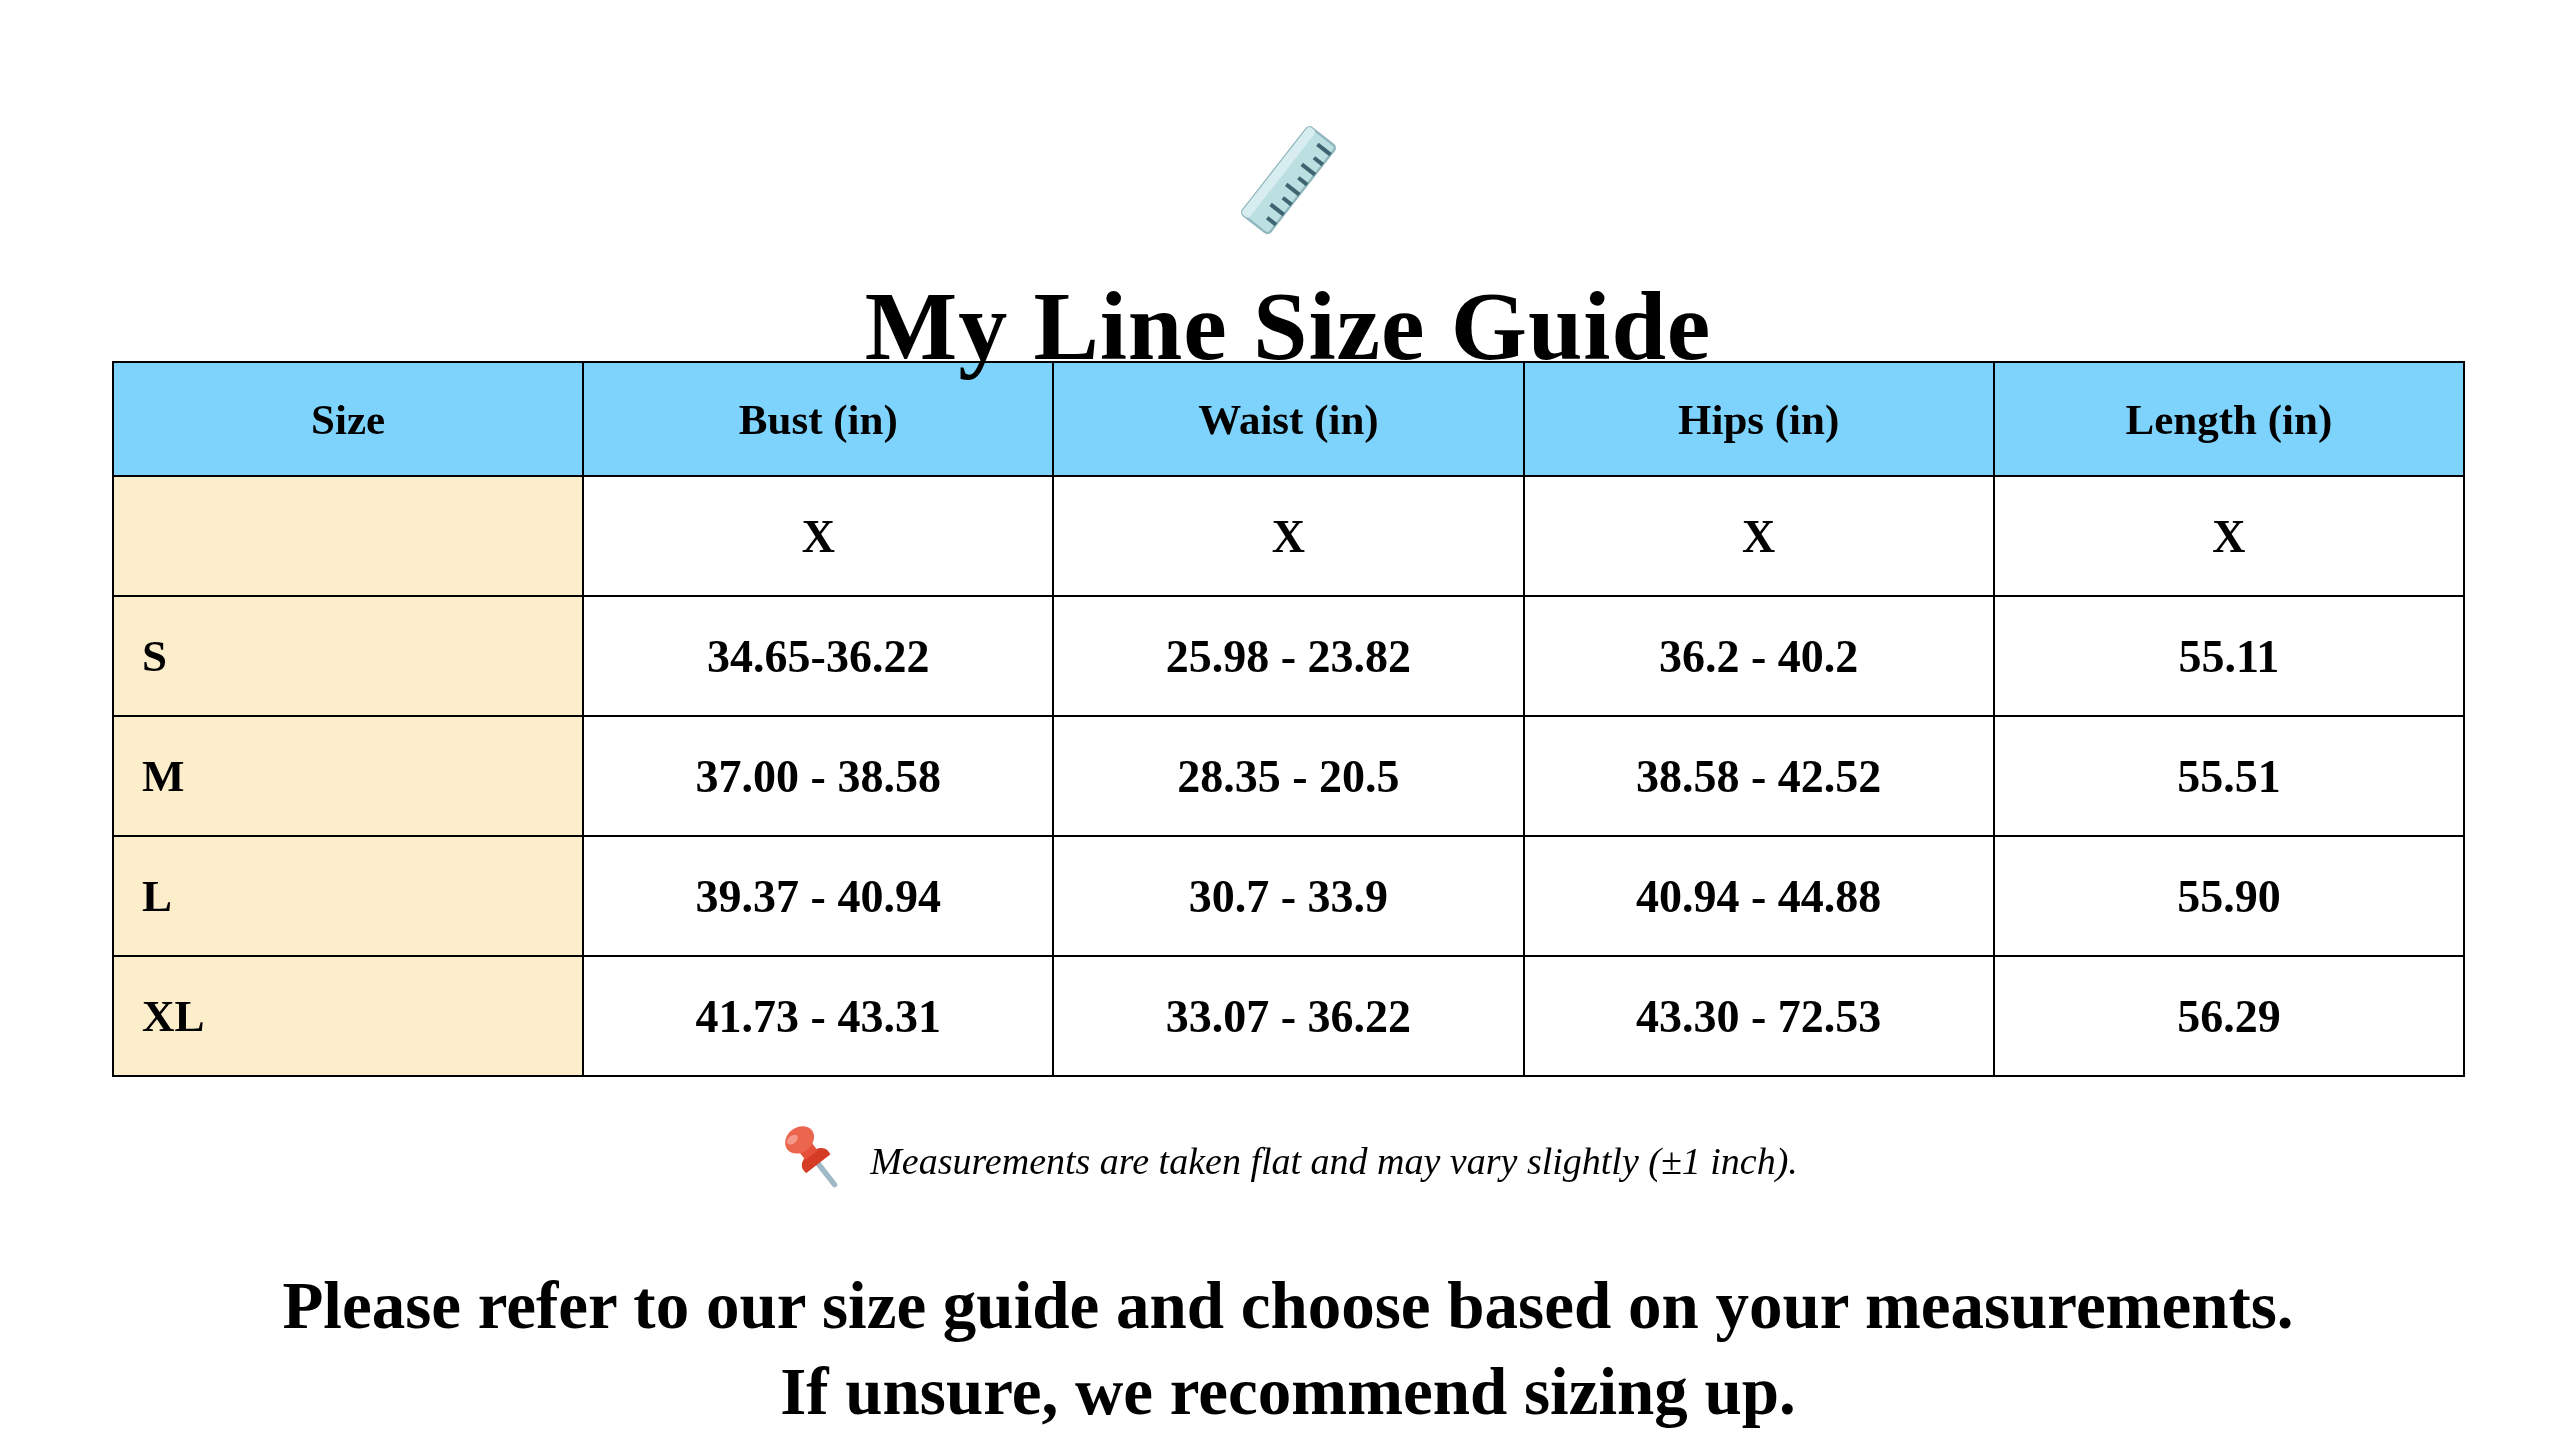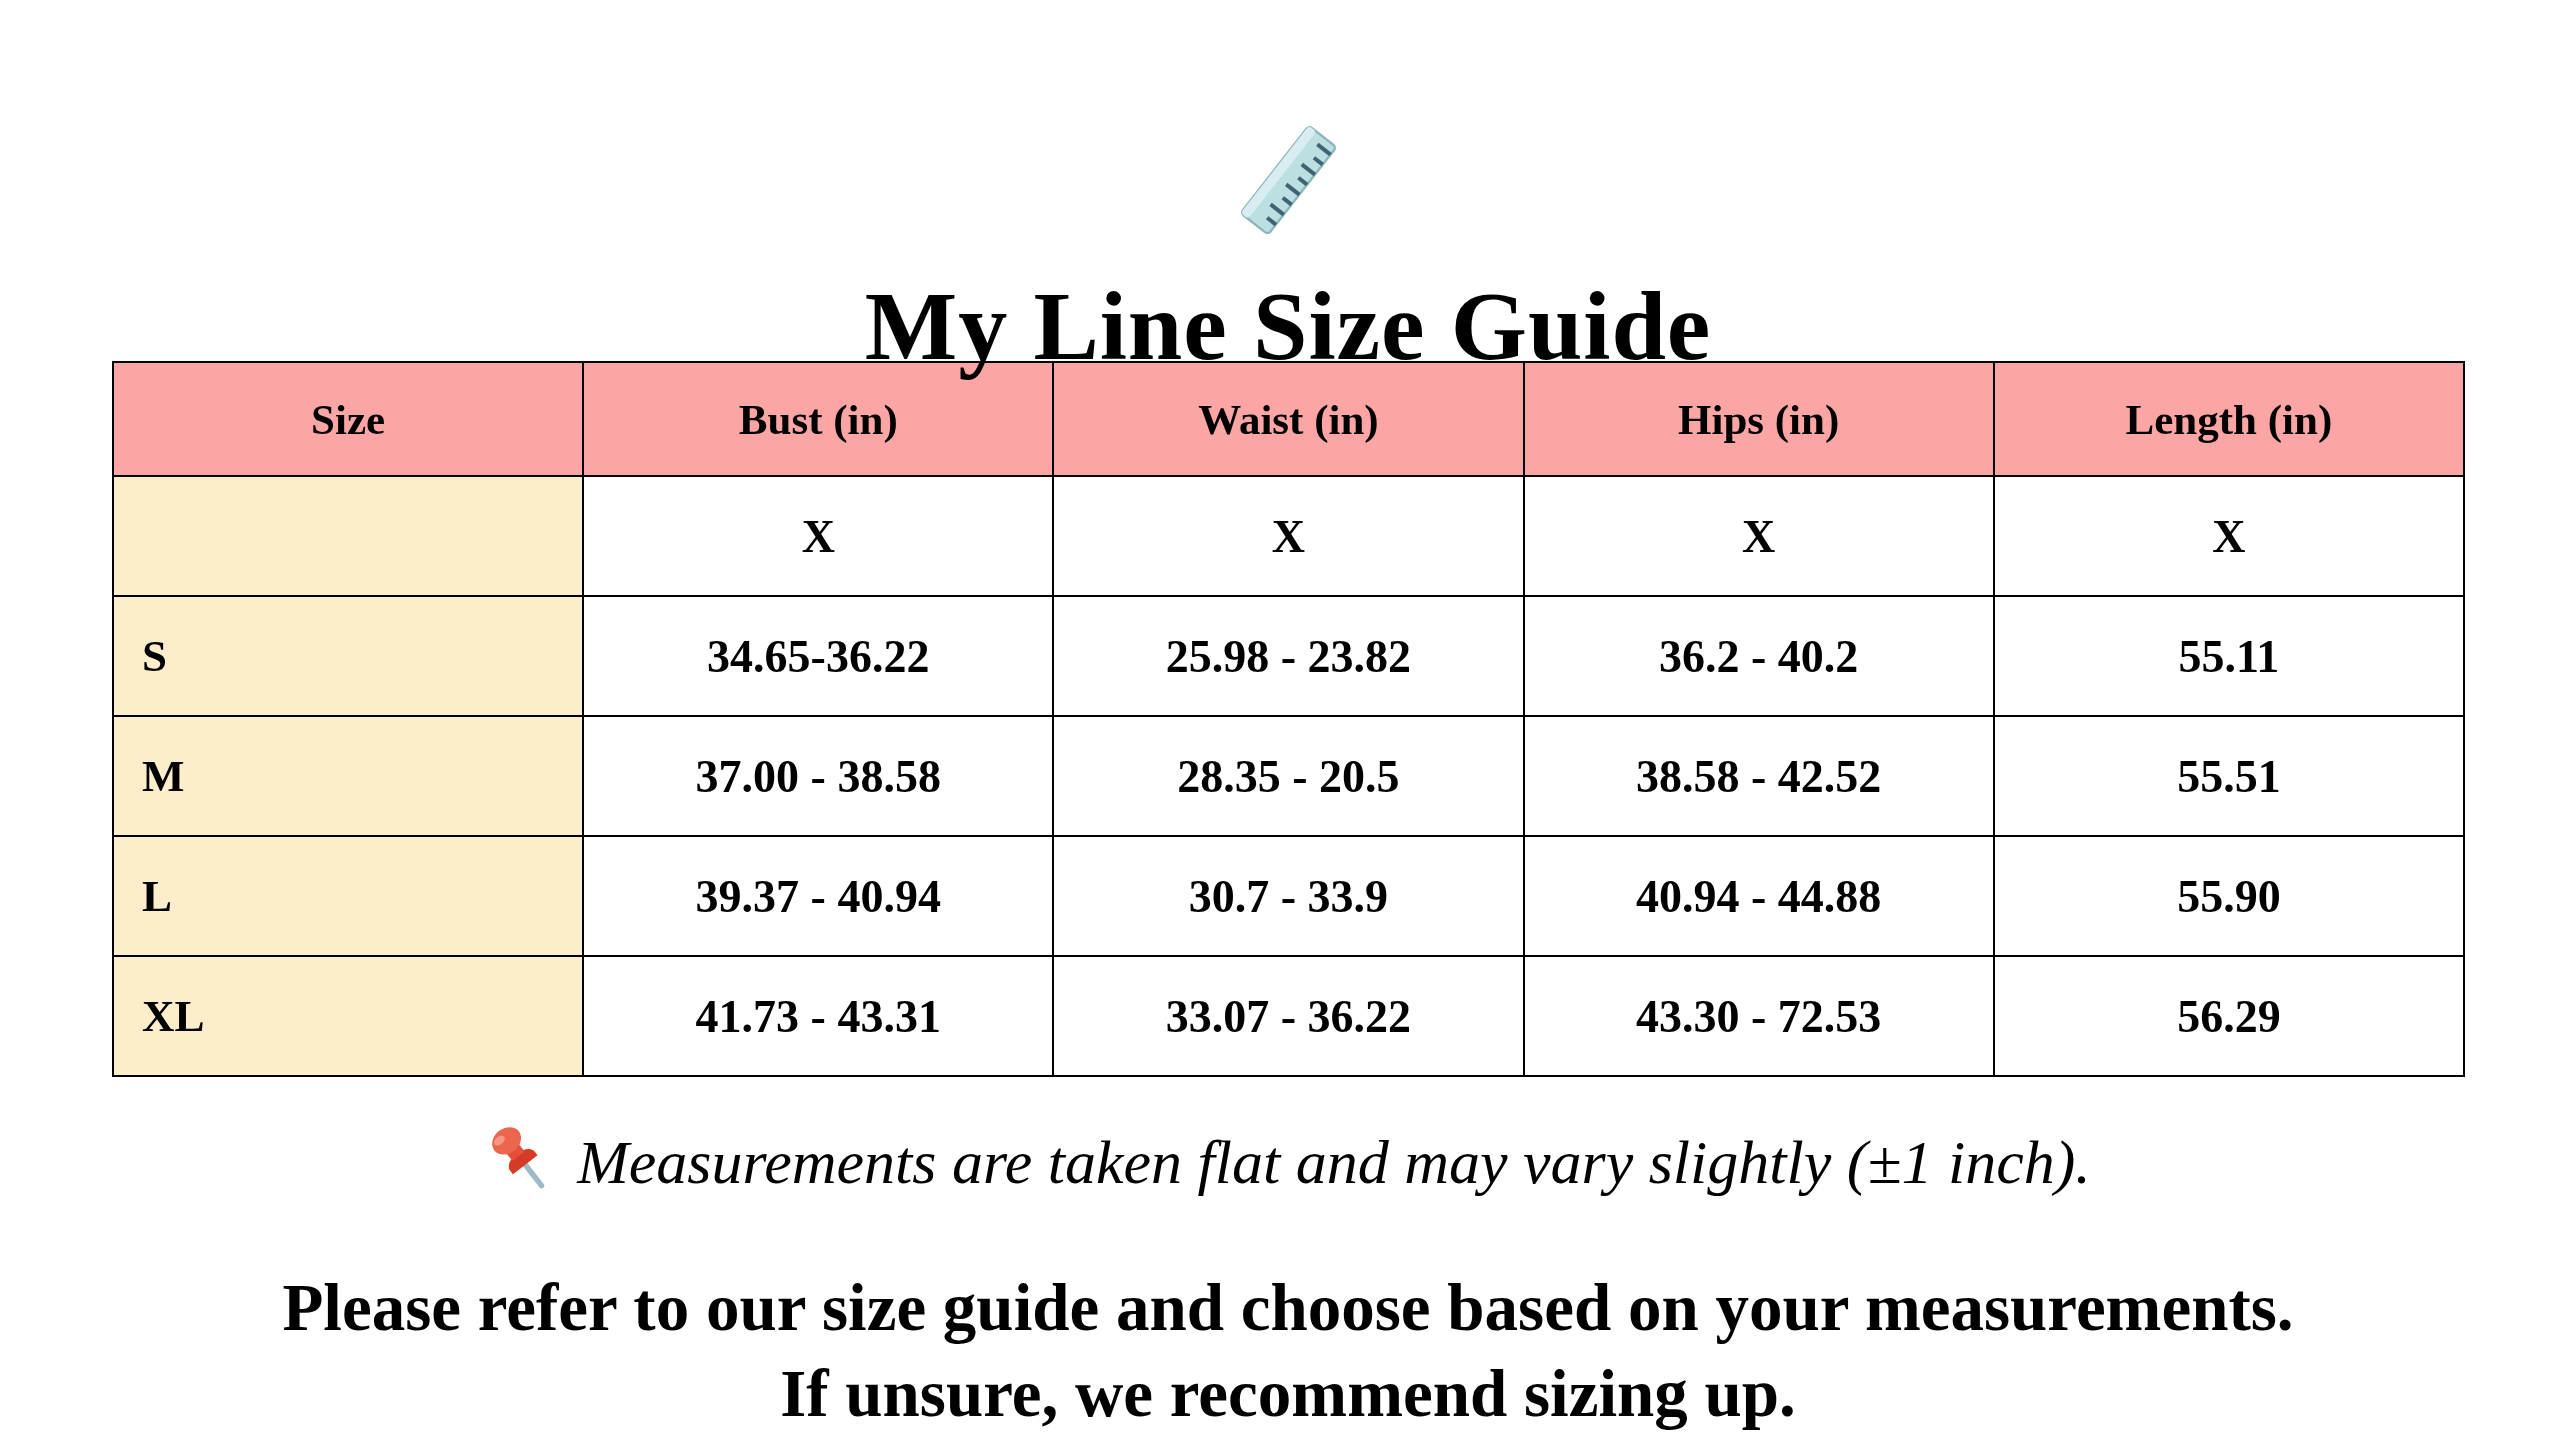--- a/index.html
+++ b/index.html
@@ -40,21 +40,21 @@
     table-layout: fixed;
     width: 2353px;
     margin: 43px 0 0 112px;
   }
   table.size-table th,
   table.size-table td {
     border: 2.6px solid #000000;
     overflow: hidden;
   }
   table.size-table thead th {
-    background: #fca5a5;
+    background: #7dd3fc;
     height: 110px;
     font-size: 43px;
     font-weight: bold;
     text-align: center;
     vertical-align: middle;
   }
   table.size-table tbody td {
     height: 116px;
     font-size: 46px;
     font-weight: bold;
@@ -71,21 +71,21 @@
   
   .note-row {
     margin-top: 50px;
     display: flex;
     justify-content: center;
     align-items: center;
     gap: 22px;
   }
   .note-text {
     font-style: italic;
-    font-size: 62px;
+    font-size: 38px;
     white-space: nowrap;
   }
   .pin-svg { display: block; margin-top: -5.2px; }
   
   .footer-block {
     margin-top: 67px;
     text-align: center;
     font-weight: bold;
     font-size: 67px;
     line-height: 1.28;

